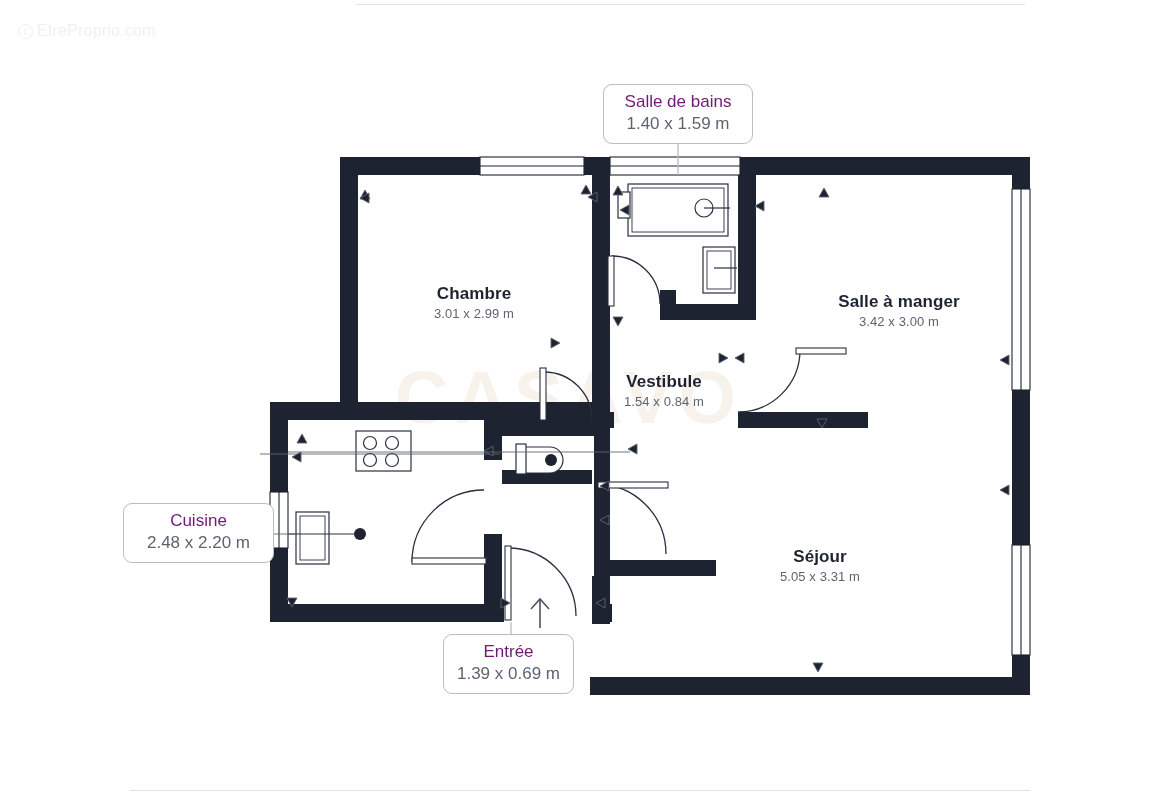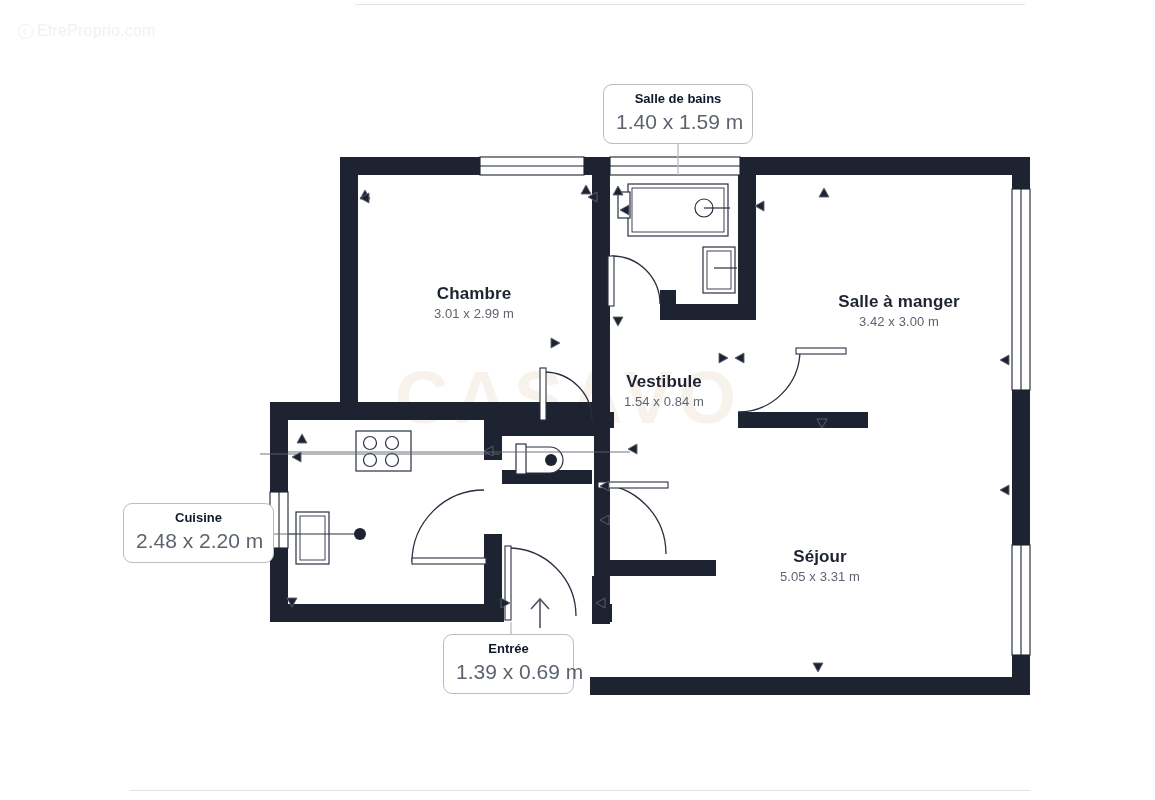--- a/index.html
+++ b/index.html
@@ -95,28 +95,28 @@
     background: #ffffff;
     border: 1.4px solid #b9bcc2;
     border-radius: 9px;
     padding: 6px 12px 8px 12px;
     text-align: center;
     white-space: nowrap;
     box-sizing: border-box;
   }
   .callout .cl-name {
     display: block;
-    font-size: 13px;
-    font-weight: bold;
-    color: #0f172a;
+    font-size: 17px;
+    font-weight: normal;
+    color: #701a75;
     line-height: 1.3;
   }
   .callout .cl-dim {
     display: block;
-    font-size: 21px;
+    font-size: 17px;
     color: #5d6470;
     line-height: 1.3;
   }
 </style>
 </head>
 <body>
 
 <div id="plan-root">
 
   <div class="hair-rule" style="left:355px; top:4px; width:670px;"></div>

